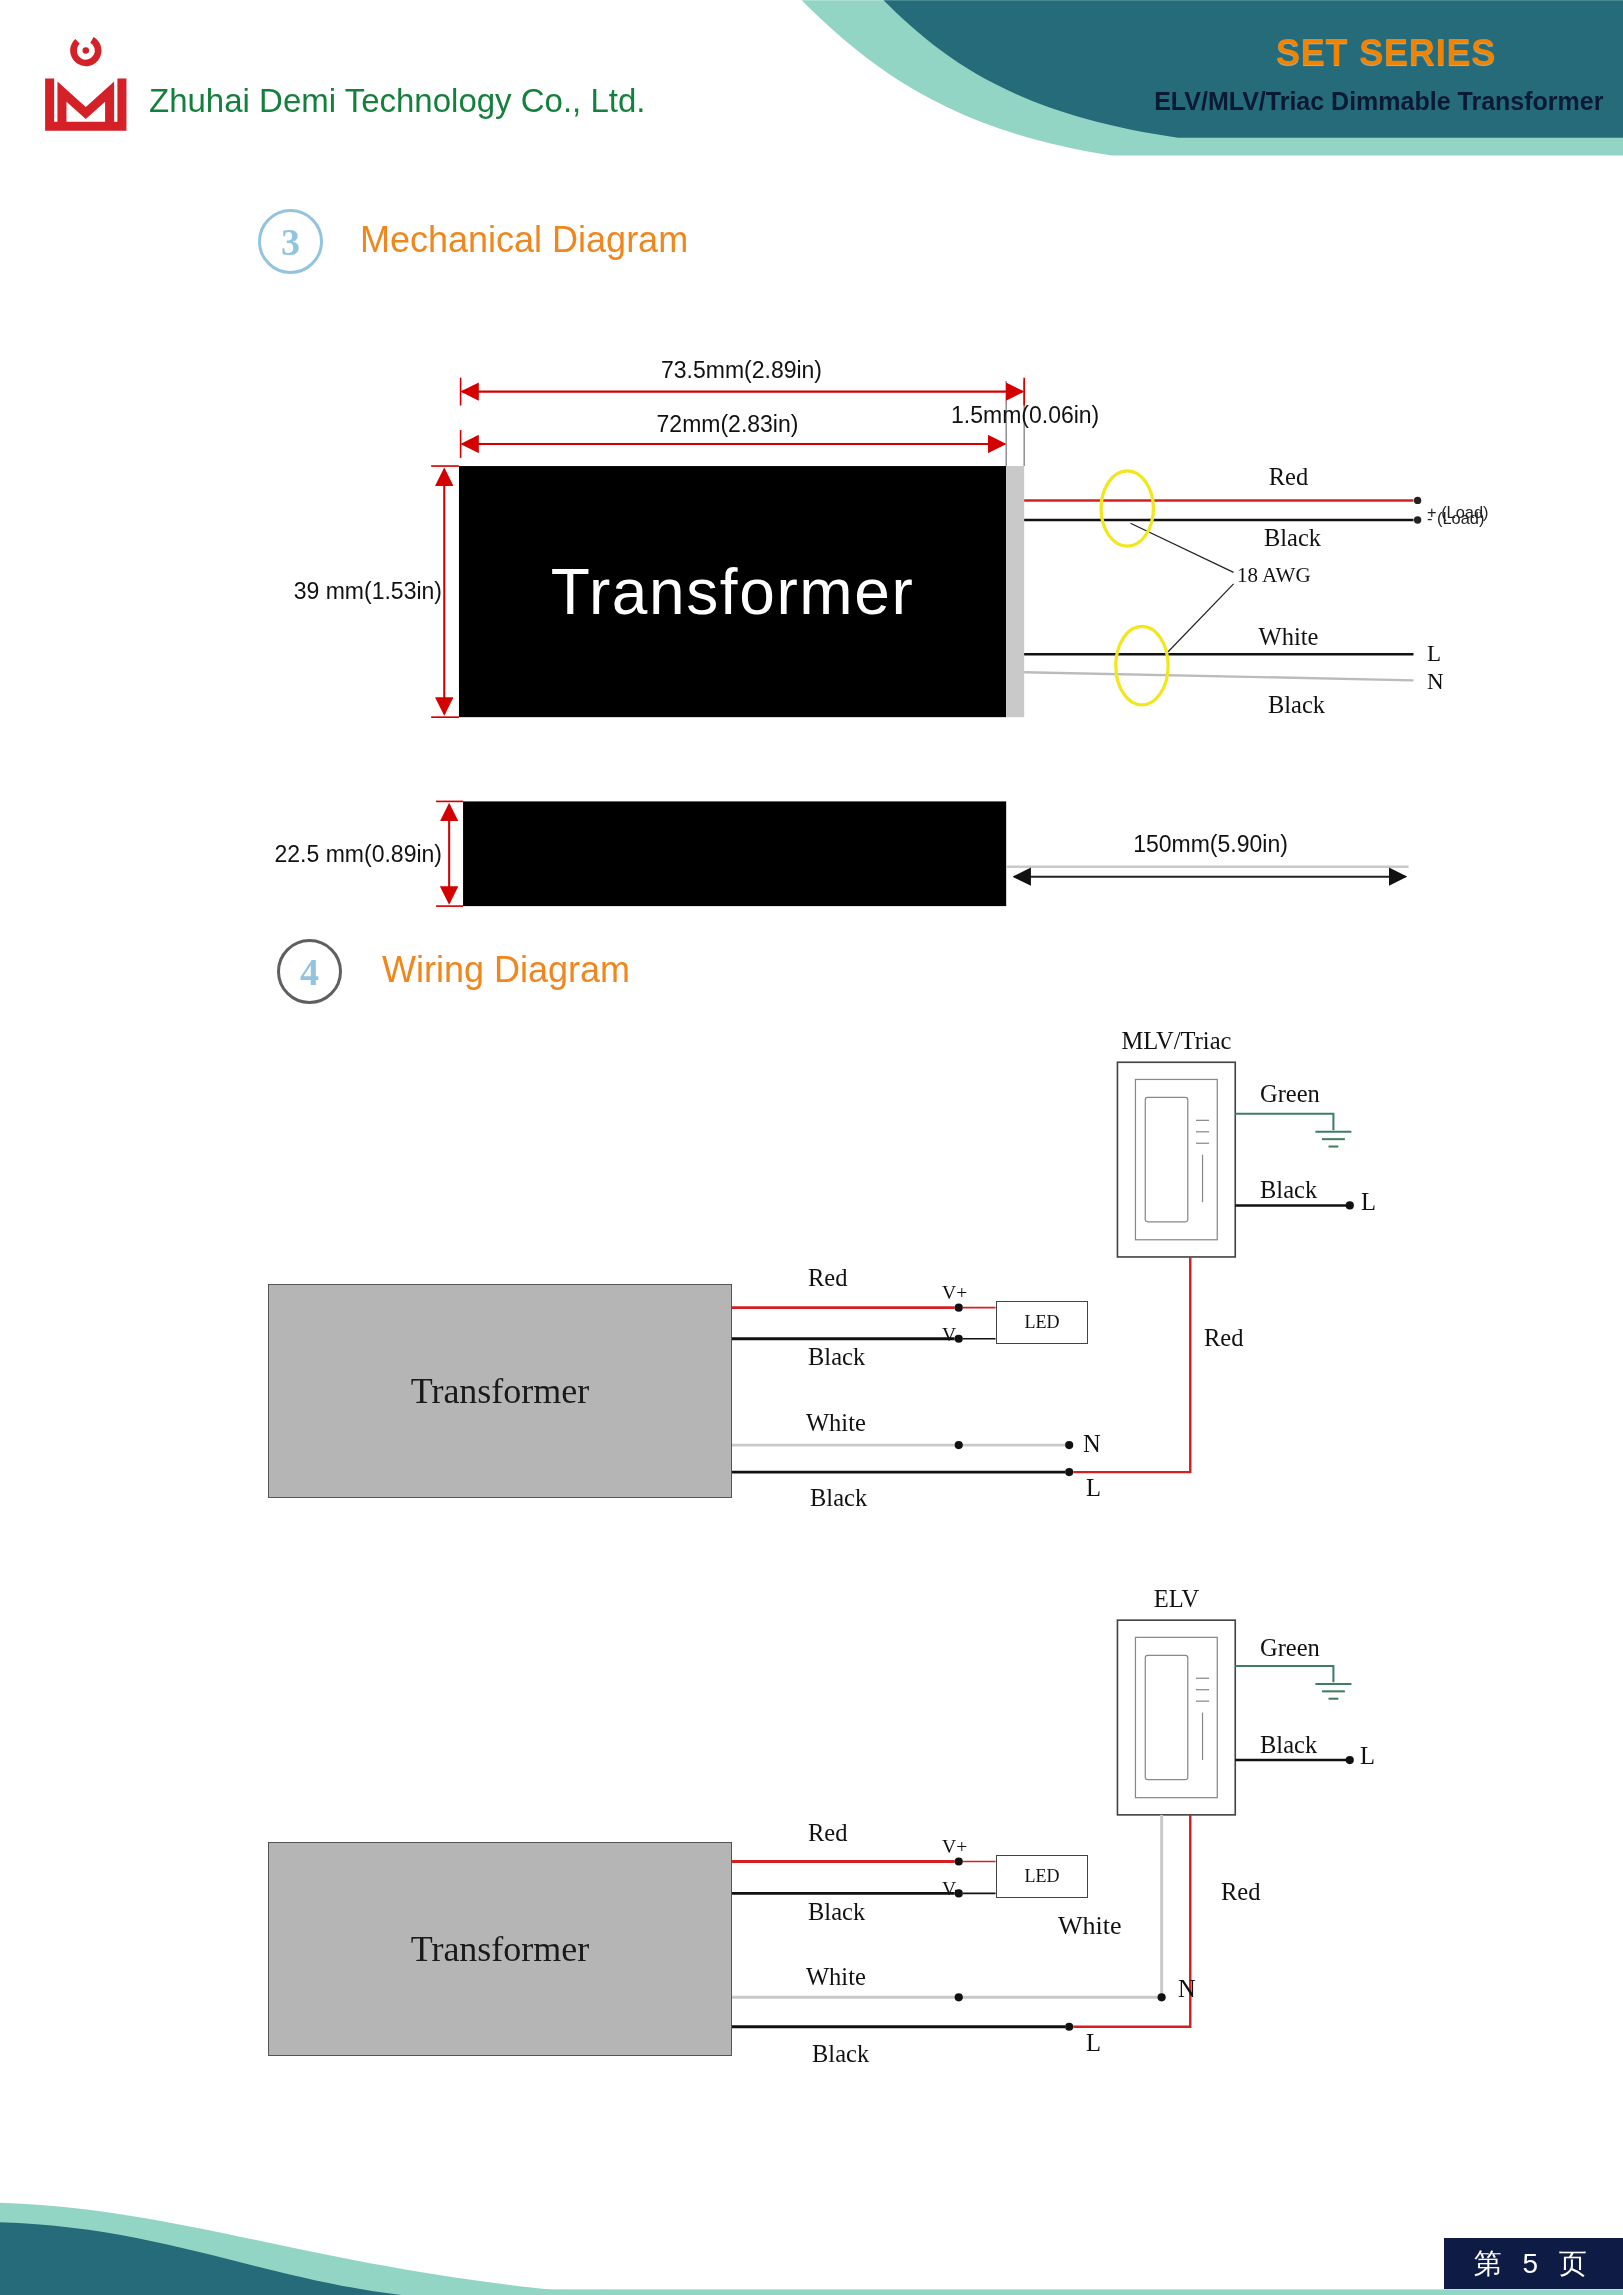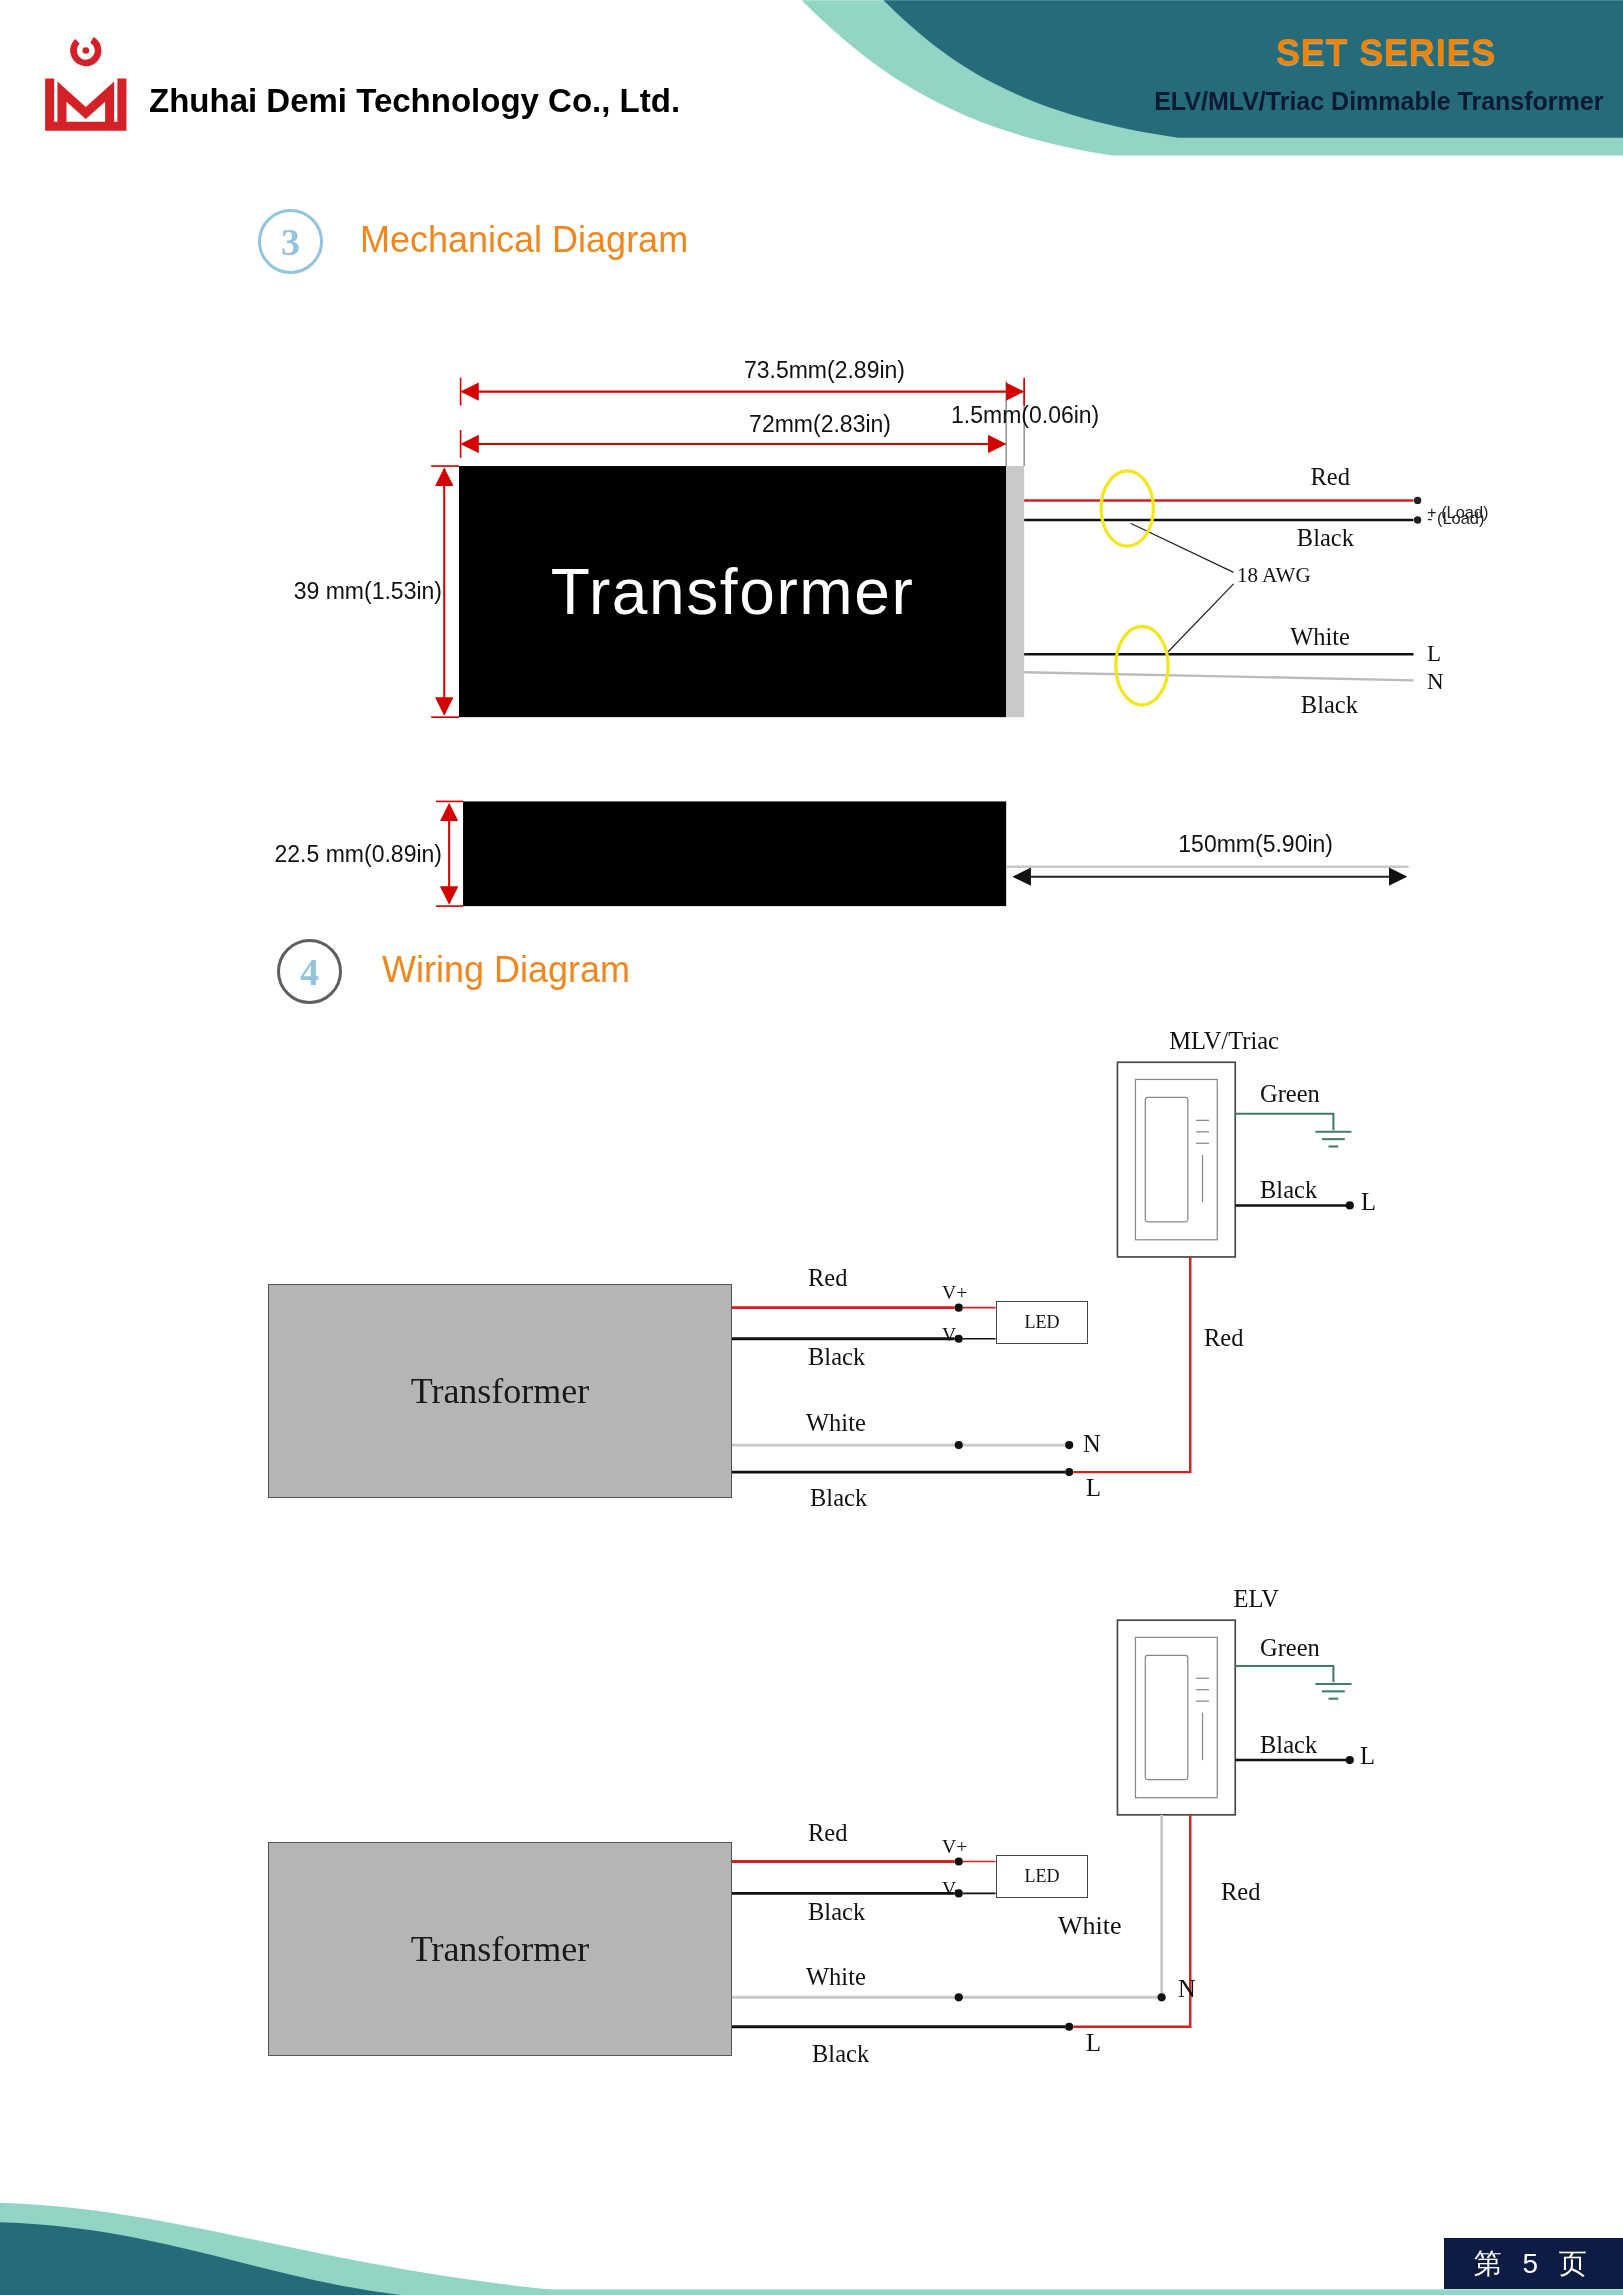--- a/index.html
+++ b/index.html
@@ -4,37 +4,37 @@
 <style>
   *{margin:0;padding:0;box-sizing:border-box}
   html,body{background:#fff}
   body{font-family:"Liberation Sans",sans-serif;color:#111}
   .page{position:relative;width:1623px;height:2295px;background:#fff;overflow:hidden}
   .abs{position:absolute}
   .dim{font:23px "Liberation Sans",sans-serif;color:#111;white-space:nowrap}
   .wlab{font:24.5px "Liberation Serif",serif;color:#111;white-space:nowrap}
   .wlab-sm{font:19.6px "Liberation Serif",serif;color:#111;white-space:nowrap}
   .loadlab{font:16.4px "Liberation Sans",sans-serif;color:#222;white-space:nowrap}
-  .company{font-weight:bold;font-size:33px;color:#000000;white-space:nowrap}
+  .company{font-weight:normal;font-size:33px;color:#15803d;white-space:nowrap}
   .series{font-weight:bold;font-size:36px;color:#F08300;letter-spacing:0.8px;white-space:nowrap;text-shadow:0 0.8px 0.8px rgba(255,255,255,.55)}
   .product{font-weight:bold;font-size:25px;color:#0A1A33;white-space:nowrap}
   .sec-circle{width:65px;height:65px;border-radius:50%;display:flex;align-items:center;justify-content:center;
               font:bold 38px "Liberation Serif",serif;background:#fff}
   .circle3{border:3.3px solid #92C4E0;color:#92C4E0}
   .circle4{border:3.3px solid #5F5F5F;color:#92C4E0}
   .sec-title{font-weight:normal;font-size:36px;color:#F0861E;white-space:nowrap}
   .devtext{display:flex;align-items:center;justify-content:center;color:#fff;font-size:64px;font-weight:400;
            letter-spacing:1.6px;font-family:"Liberation Sans",sans-serif}
   .tbox{background:#B5B5B5;border:1.6px solid #555;display:flex;align-items:center;justify-content:center;
         font:36px "Liberation Serif",serif;color:#1a1a1a}
   .ledbox{border:1.6px solid #444;background:#fff;display:flex;align-items:center;justify-content:center;
           font:18px "Liberation Serif",serif;color:#111}
   .pagebox{background:#0D1B45;color:#fff;display:flex;align-items:center;justify-content:center;
            font-size:28px;letter-spacing:6.5px;white-space:nowrap}
-  .ctr{text-align:right}
+  .ctr{text-align:center}
   .rgt{text-align:right}
 </style>
 </head>
 <body>
 
 <div class="page">
 
   <svg class="abs" style="left:0;top:0" width="1623" height="164" viewBox="0 0 1984 200">
     <path d="M980,0 C1060,80 1160,160 1360,190 L1984,190 L1984,0 Z" fill="#93D5C4"></path>
     <path d="M1080,0 C1150,70 1240,140 1440,168 L1984,168 L1984,0 Z" fill="#266B7A"></path>

